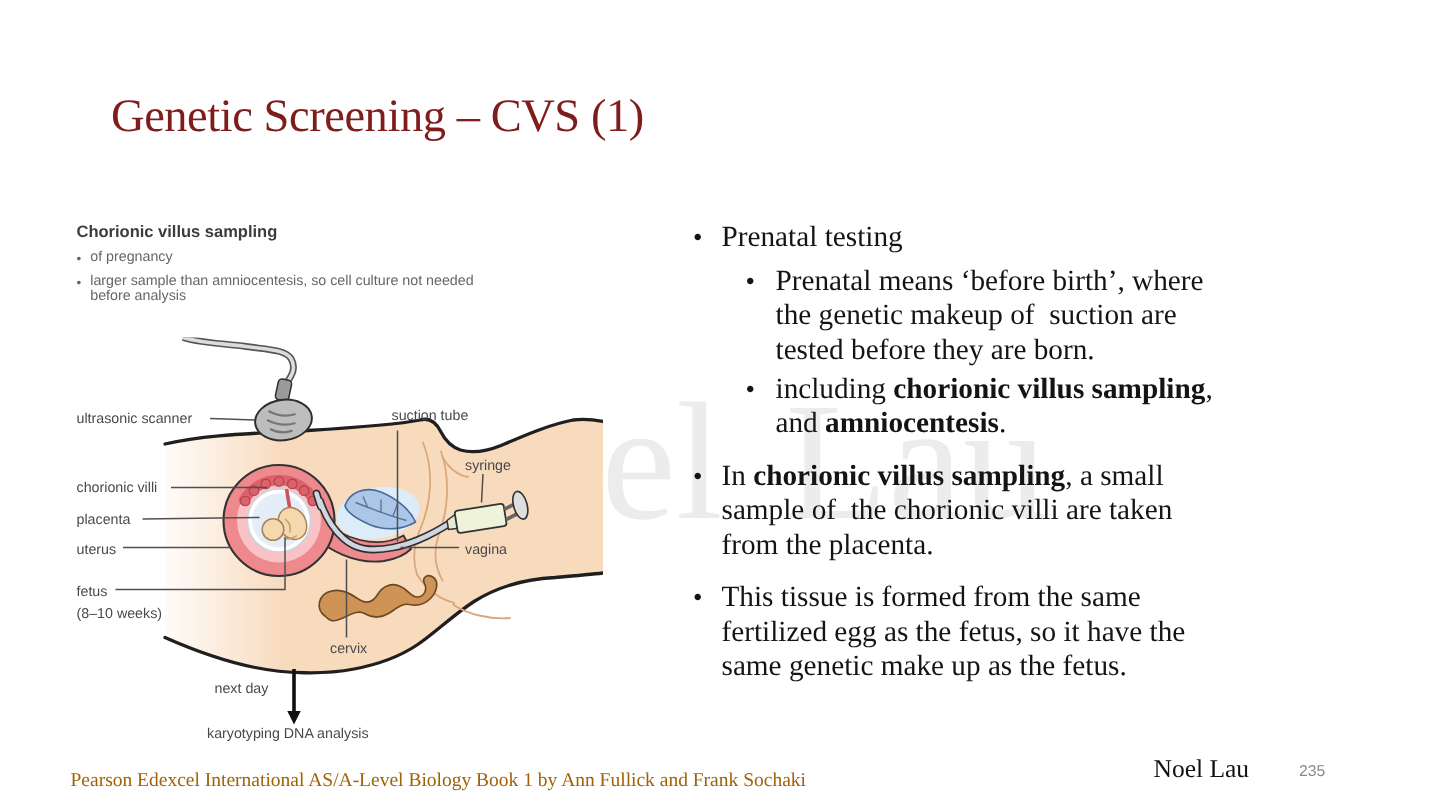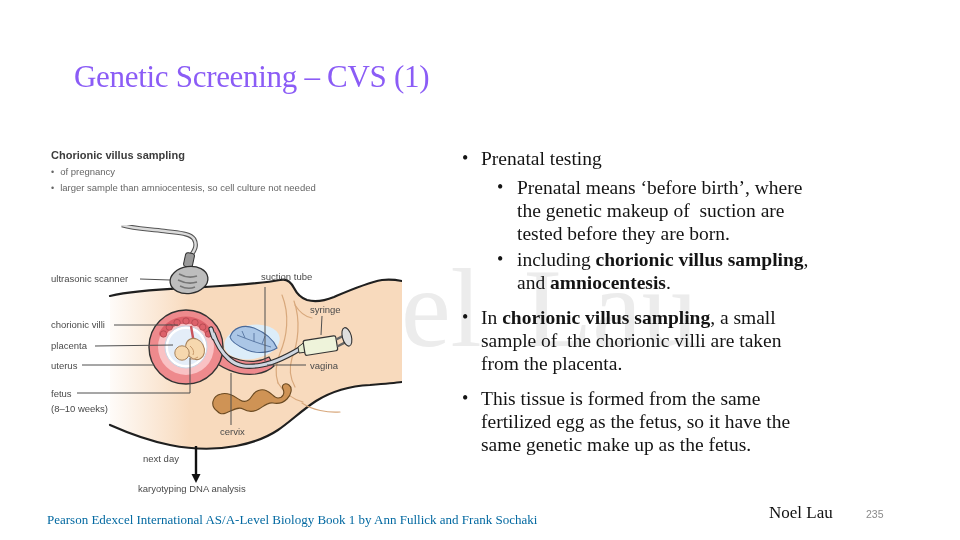--- a/index.html
+++ b/index.html
@@ -1,21 +1,21 @@
 <!DOCTYPE html>
 <html style="--skin: #f8dabd; --uterus: #ee8a8d; --uterus_inner: #f9c2c4; --amnion: #e4edf8; --villi: #dd616a; --fetus_skin: #f6d8ae; --bladder: #abc6e6; --halo: #dcedf9; --bowel: #cf9355; --syringe: #eef3da; --scanner: #bdbdbd; --tube: #cfd6e0;"><head>
 <meta charset="utf-8">
 <style>
   html,body{margin:0;padding:0;background:#888;}
   .slide{position:relative;width:960px;height:540px;background:#ffffff;overflow:hidden;
          font-family:"Liberation Serif",serif;}
   .watermark{position:absolute;left:264px;top:252px;z-index:0;
              font-family:"Liberation Serif",serif;font-size:112px;line-height:1;
              color:#ececec;white-space:pre;word-spacing:14px;}
-  .title{position:absolute;left:74px;top:59px;z-index:2;font-size:31px;color:#8b5cf6;
+  .title{position:absolute;left:74px;top:59px;z-index:2;font-size:31px;color:#7f1d1d;
          letter-spacing:-0.3px;white-space:pre;}
   
   .figure{position:absolute;left:40px;top:138px;width:362px;height:365px;background:#ffffff;z-index:1;}
   .fig-head{padding:11px 0 0 11px;}
   .fig-title{font-family:"Liberation Sans",sans-serif;font-weight:bold;font-size:11px;
              line-height:13px;color:#3c3c3c;}
   .fig-notes{margin-top:5px;}
   .note{display:flex;gap:6px;margin-top:5px;color:#666666;
         font-family:"Liberation Sans",sans-serif;font-size:9.5px;line-height:10.5px;}
   .ndot{font-size:9px;line-height:10.5px;}
@@ -43,21 +43,21 @@
   .bullet .marker{position:absolute;top:0;font-size:18px;}
   .l1{padding-left:26px;margin-top:12px;}
   .l1 > .marker{left:7px;}
   .l2{padding-left:62px;margin-top:6px;}
   .l2 + .l2{margin-top:3px;}
   .l2 > .marker{left:42px;}
   .bullet:first-child{margin-top:0;}
   .line{white-space:pre;}
   .bold{font-weight:bold;}
   
-  .source{position:absolute;left:47px;top:512px;font-size:13px;color:#0369a1;z-index:2;white-space:pre;}
+  .source{position:absolute;left:47px;top:512px;font-size:13px;color:#a16207;z-index:2;white-space:pre;}
   .author{position:absolute;left:769px;top:503px;font-size:17px;color:#111;z-index:2;white-space:pre;}
   .page{position:absolute;left:866px;top:508px;font-size:10.5px;color:#8a8a8a;z-index:2;
         font-family:"Liberation Sans",sans-serif;}
 </style>
 </head>
 <body>
 
 <div class="slide">
 
   <div class="watermark">Noel Lau</div>
@@ -71,20 +71,21 @@
           <div class="note">
             <span class="ndot">•</span>
             <div>
               <div>of pregnancy</div>
             </div>
           </div>
           <div class="note">
             <span class="ndot">•</span>
             <div>
               <div>larger sample than amniocentesis, so cell culture not needed</div>
+              <div>before analysis</div>
             </div>
           </div>
         </div>
     </div>
 
     <svg class="illustration" width="362" height="278" viewBox="0 0 362 278">
       <defs>
         <linearGradient id="skinGrad" gradientUnits="userSpaceOnUse" x1="62" y1="0" x2="150" y2="0">
           <stop offset="0" stop-color="#f8dabd" stop-opacity="0"></stop>
           <stop offset="1" stop-color="#f8dabd" stop-opacity="1"></stop>

